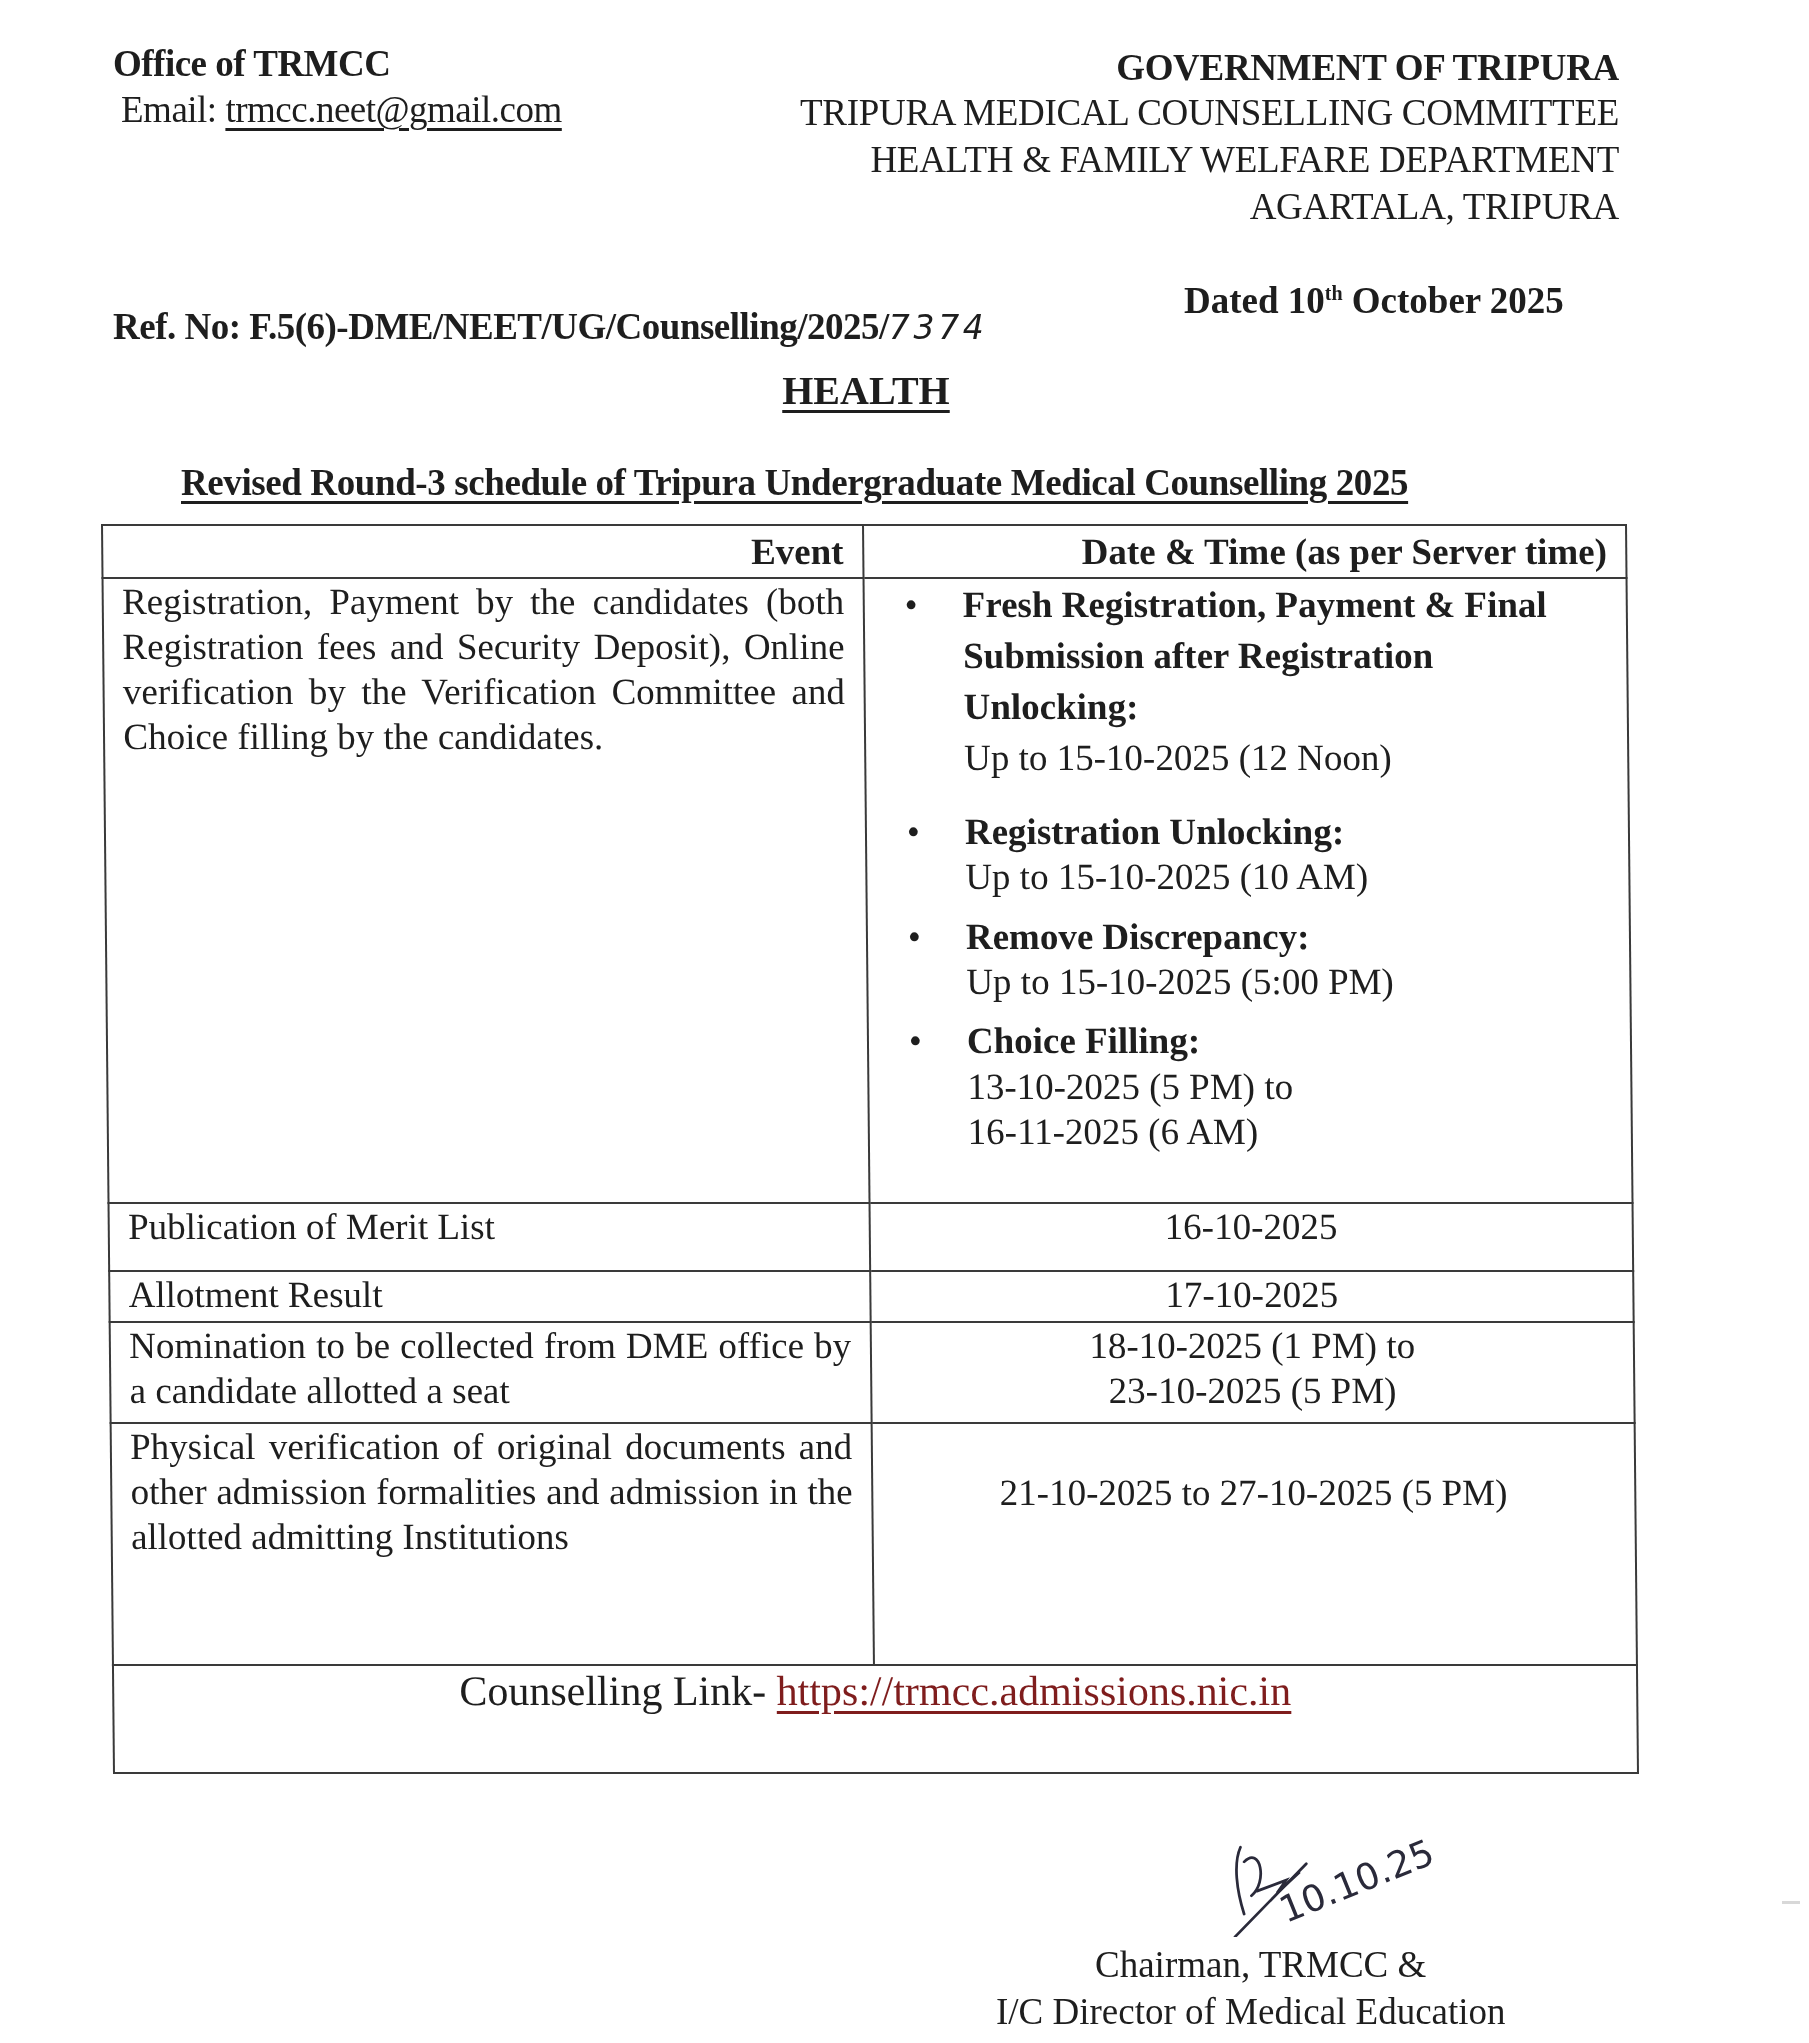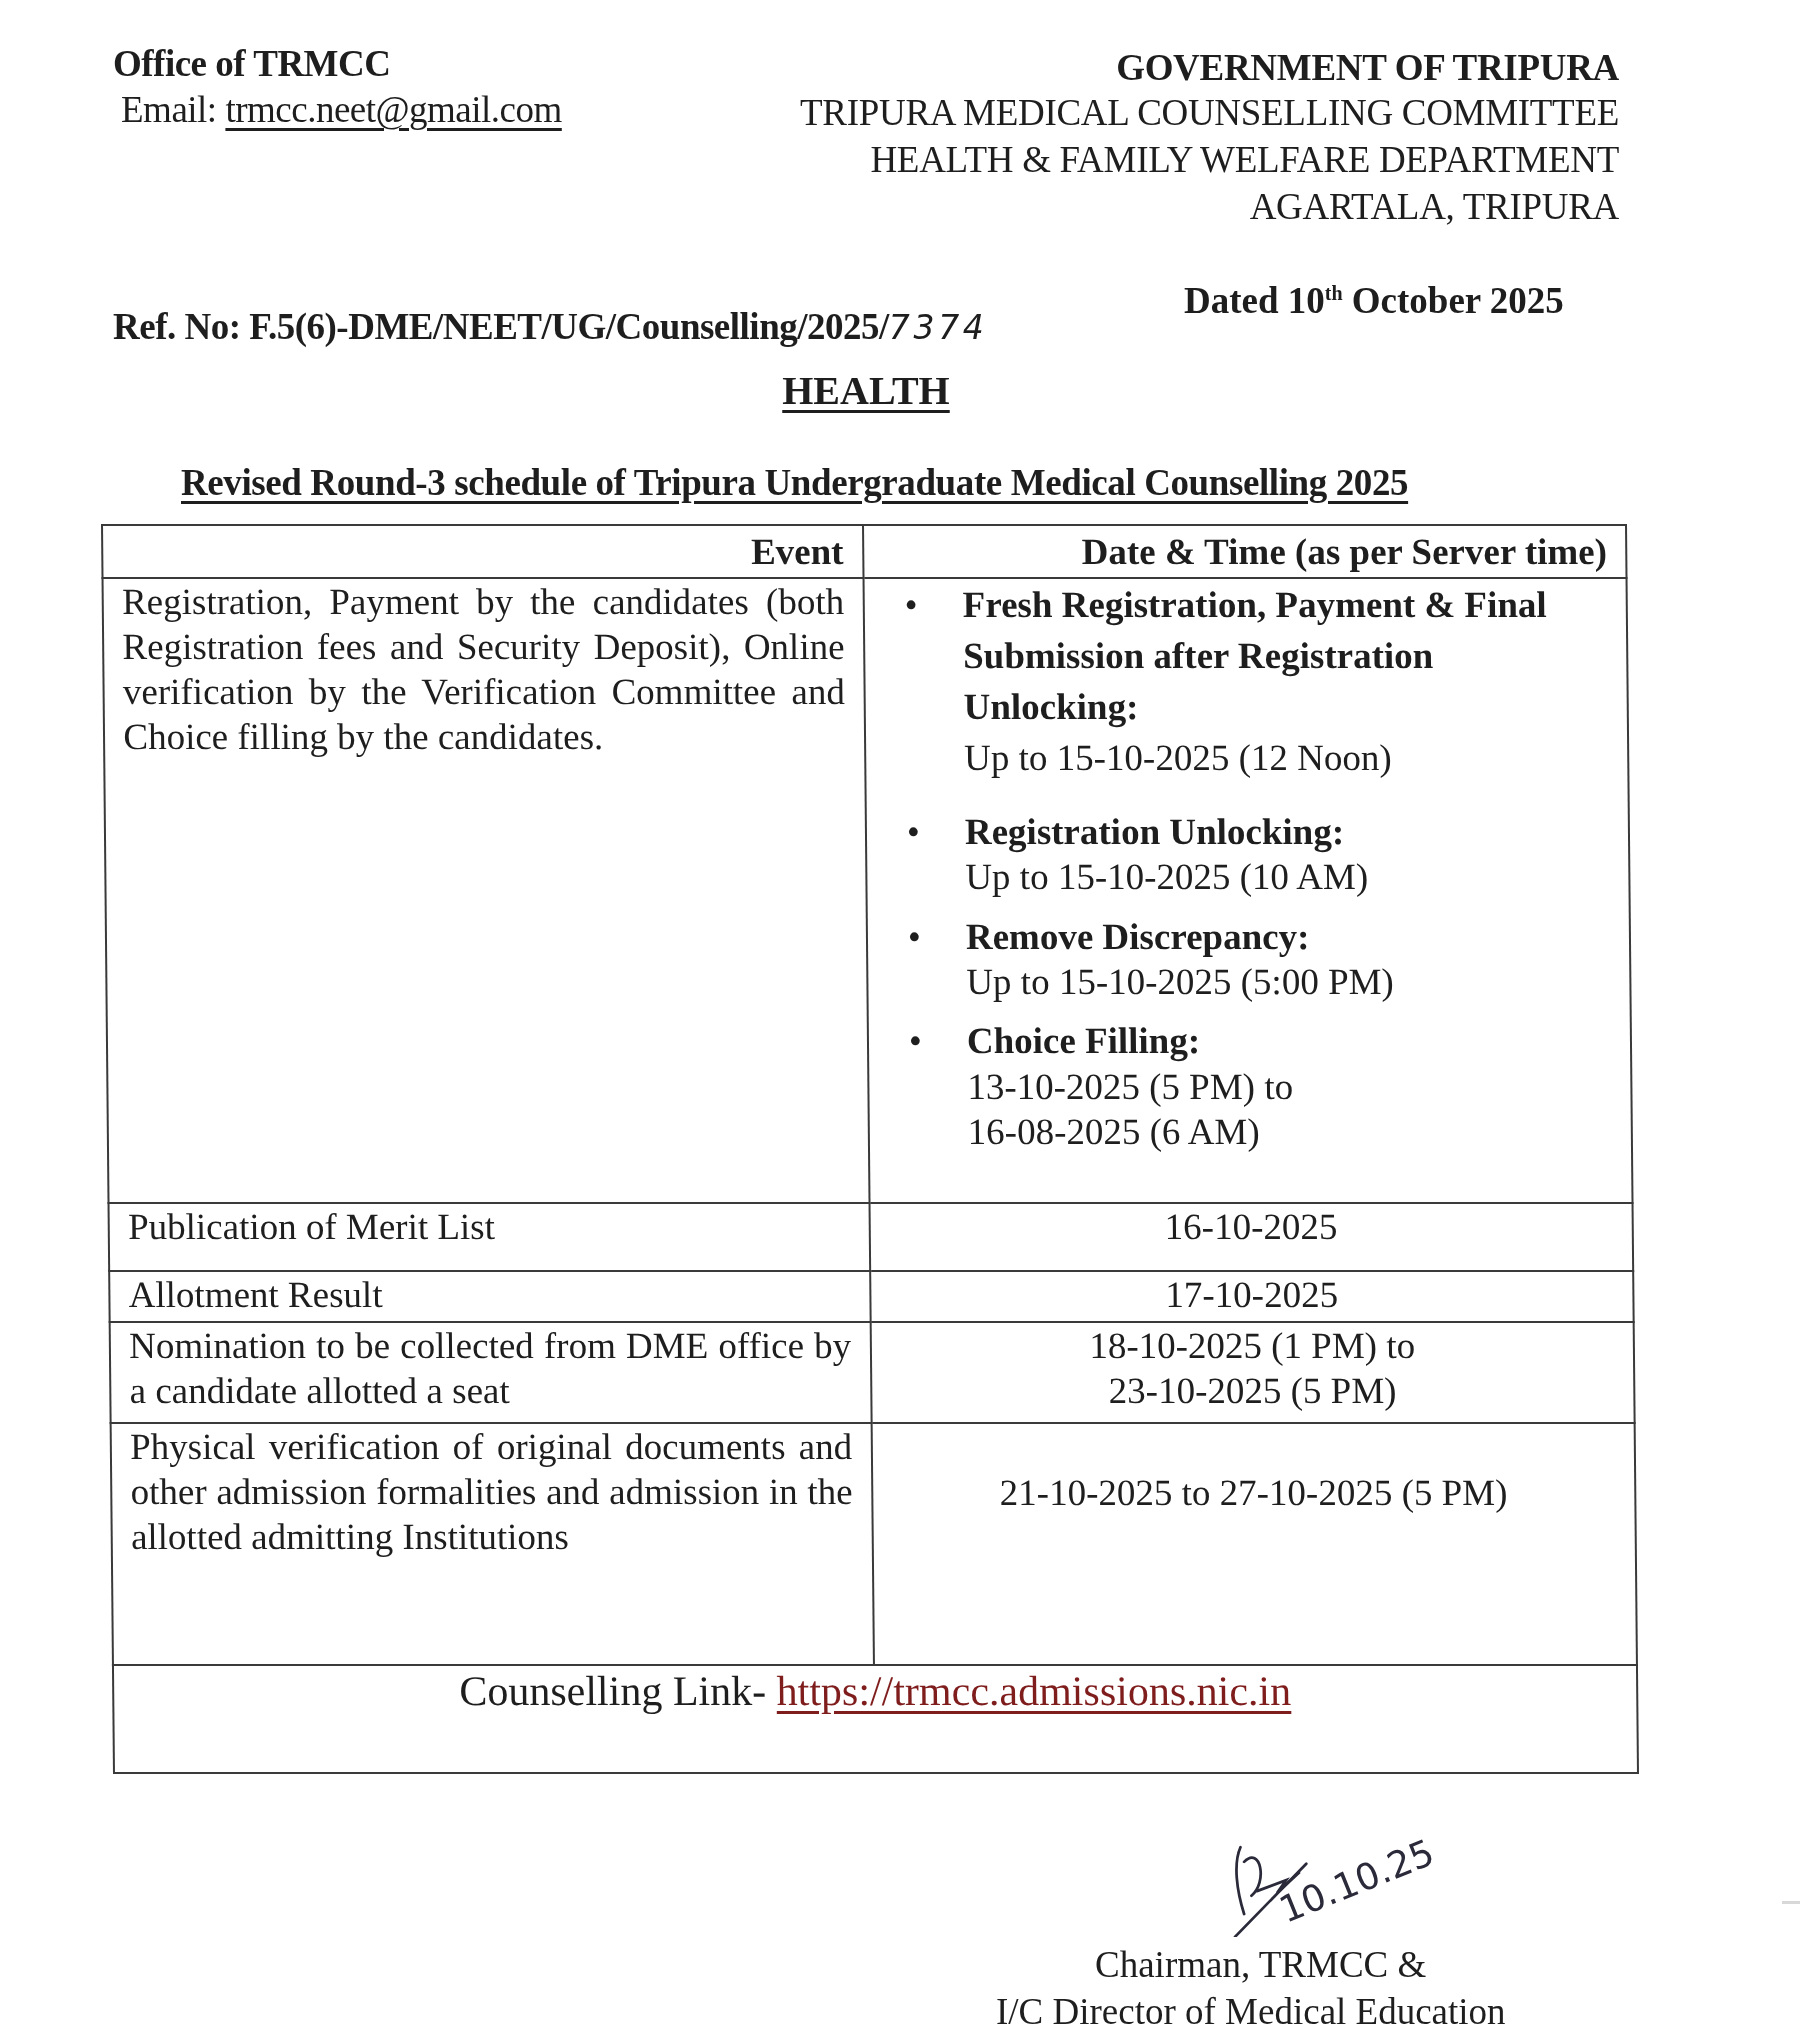--- a/index.html
+++ b/index.html
@@ -111,21 +111,21 @@
             <div class="bl-head">Registration Unlocking:</div>
             <div>Up to 15-10-2025 (10 AM)</div>
           </li>
           <li style="margin-bottom:14.6px; line-height:1.22;">
             <div class="bl-head">Remove Discrepancy:</div>
             <div>Up to 15-10-2025 (5:00 PM)</div>
           </li>
           <li style="line-height:1.22;">
             <div class="bl-head">Choice Filling:</div>
             <div>13-10-2025 (5 PM) to</div>
-            <div>16-08-2025 (6 AM)</div>
+            <div>16-11-2025 (6 AM)</div>
           </li>
         </ul>
       </td>
     </tr>
     <tr class="row-merit">
       <td>Publication of Merit List</td>
       <td class="center">16-10-2025</td>
     </tr>
     <tr class="row-allot">
       <td>Allotment Result</td>

